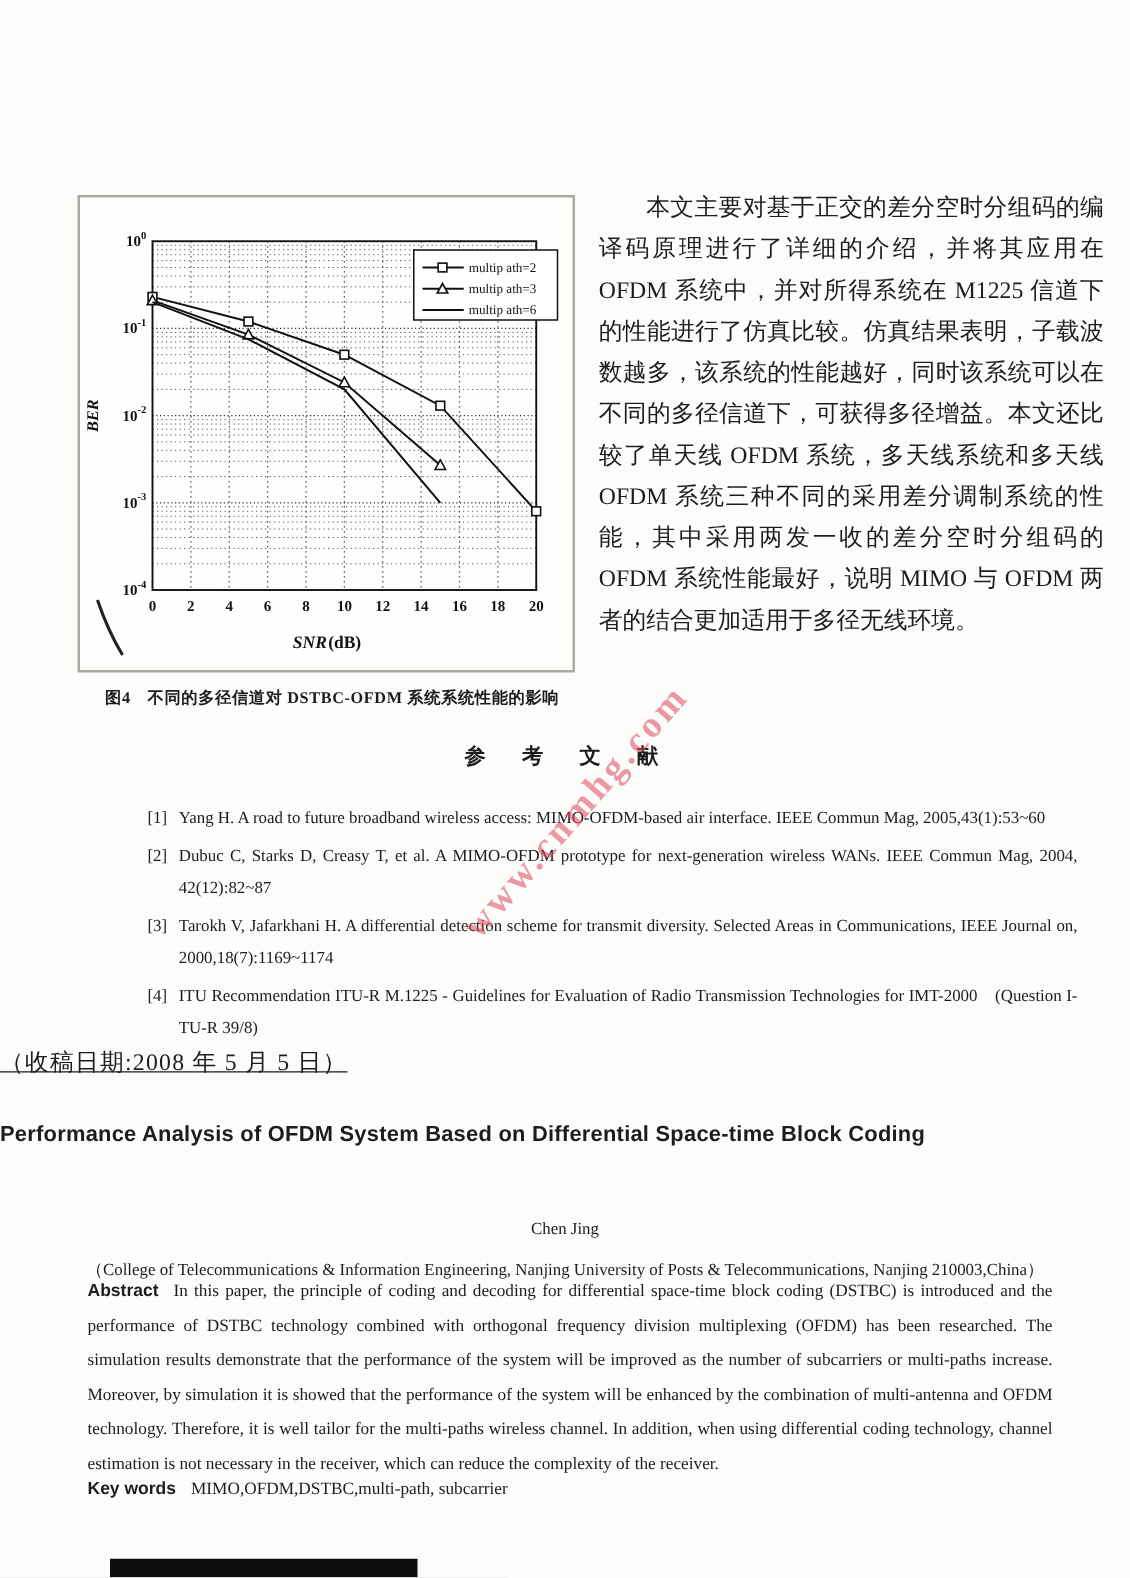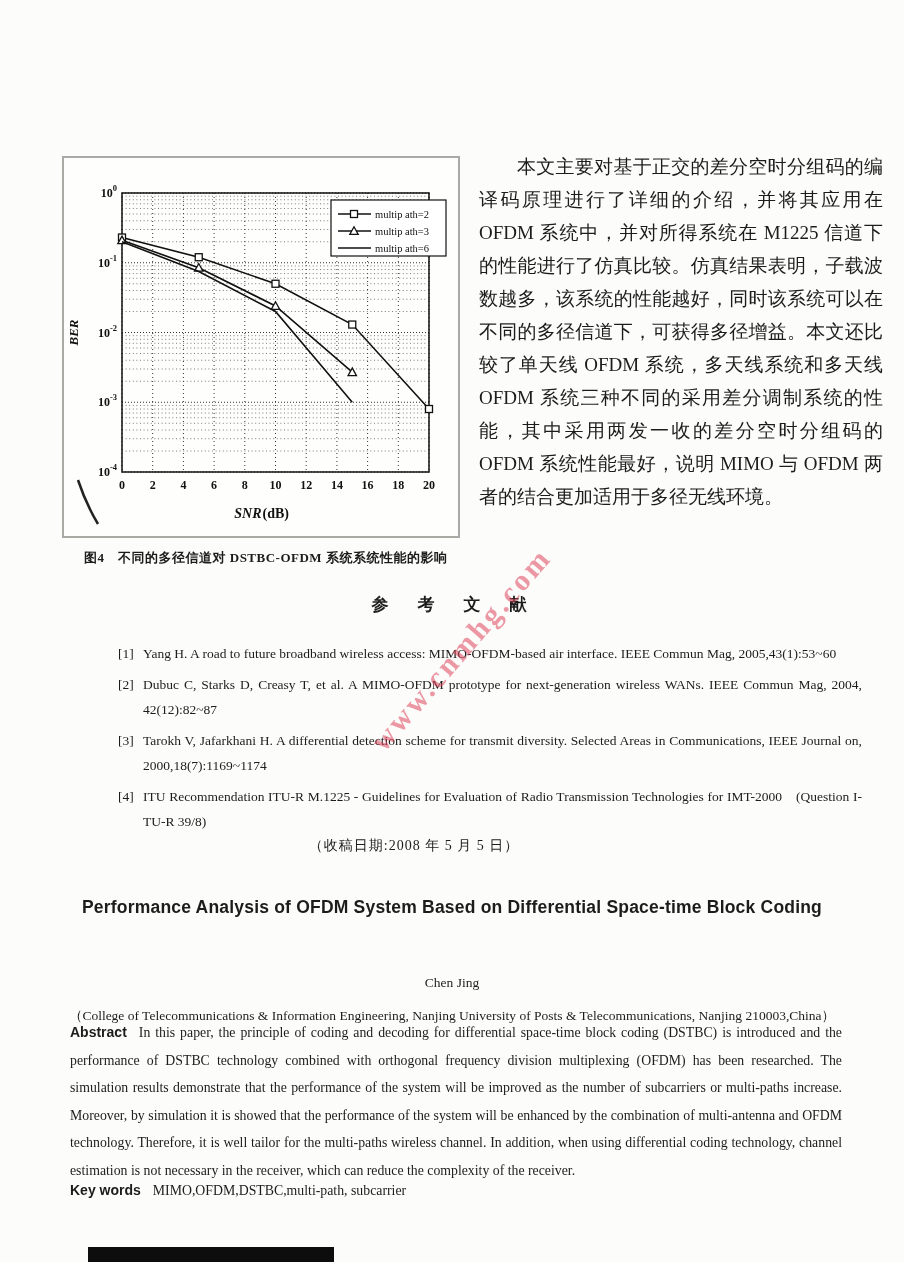--- a/index.html
+++ b/index.html
@@ -33,26 +33,26 @@
     font-size:17px; font-weight:bold; letter-spacing:6px;
   }
   .refs {
     position:absolute; left:118px; top:641px; width:744px;
     font-size:13.5px; line-height:25.5px;
   }
   .ref-item { position:relative; padding-left:25px; margin-bottom:5px; text-align:justify; }
   .ref-label { position:absolute; left:0; top:0; }
   
   .received {
-    position:absolute; top:837px; left:0; width:828px; text-align:center;
-    font-size:14px; letter-spacing:1px;
+    position:absolute; top:837px; left:0; width:828px; text-align:left;
+    font-size:19px; letter-spacing:1px;text-decoration:underline;
   }
   
   .en-title {
-    position:absolute; top:897px; left:0; width:904px; text-align:center;
+    position:absolute; top:897px; left:0; width:904px; text-align:left;
     font-family:"Liberation Sans","DejaVu Sans",sans-serif;
     font-size:17.5px; font-weight:600; letter-spacing:0.2px;
   }
   .author   { position:absolute; top:943px; left:0; width:904px; text-align:center; font-size:13.5px;margin-top:32px; }
   .affiliation { position:absolute; top:1007px; left:0; width:904px; text-align:center; font-size:13.5px; }
   .abstract {
     position:absolute; left:70px; top:1019px; width:772px;
     font-size:13.8px; line-height:27.6px; text-align:justify;
   }
   .sans-label {

